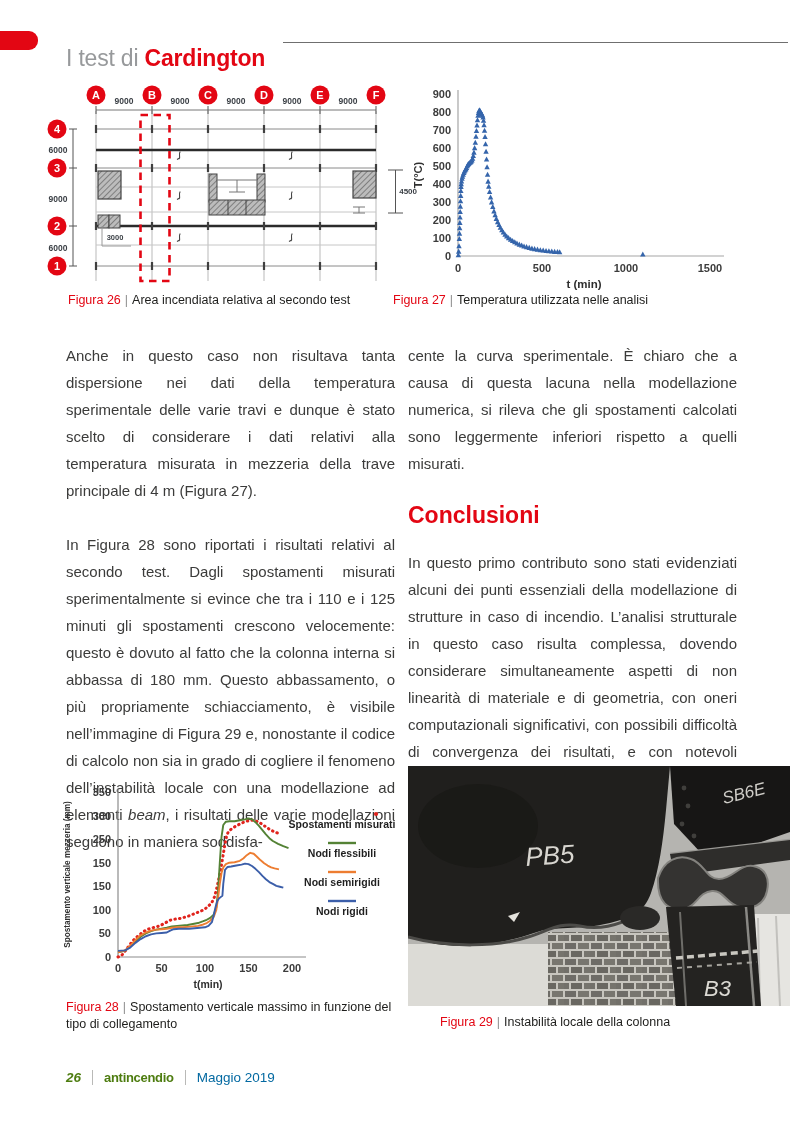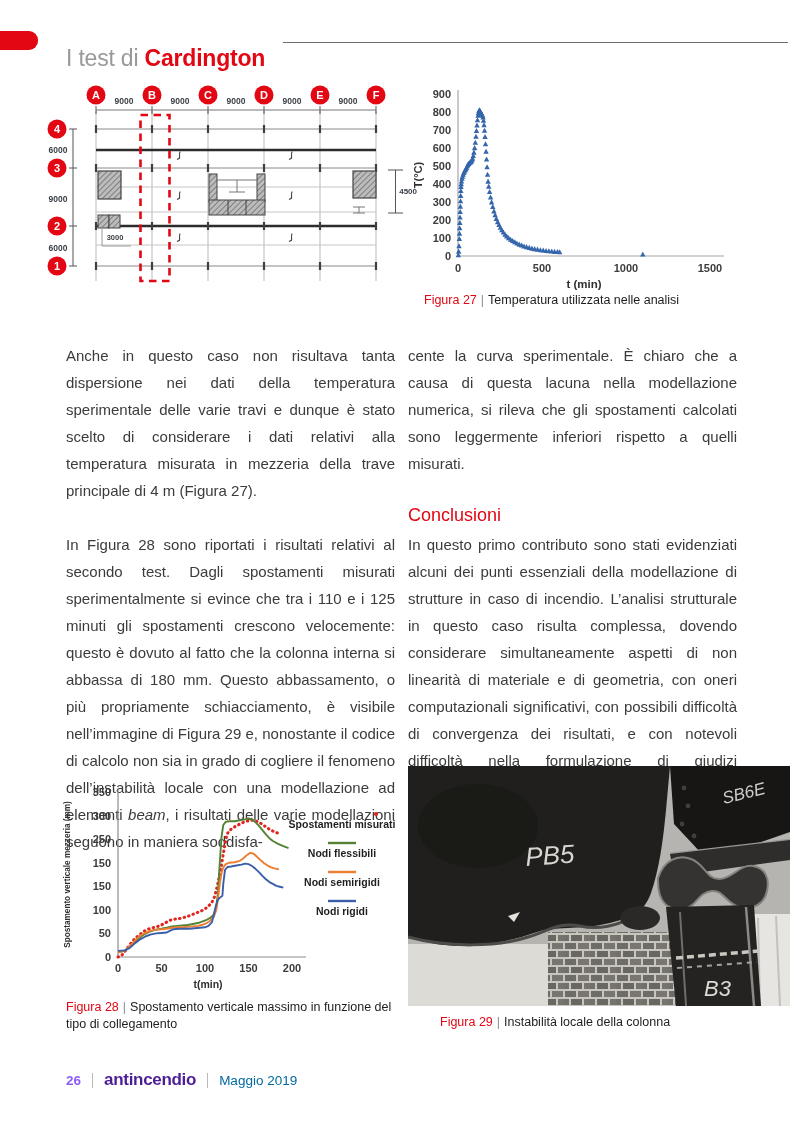--- a/index.html
+++ b/index.html
@@ -14,29 +14,29 @@
   
   .caption{position:absolute;font-size:12.5px;color:#1d1d1b;line-height:16.5px;}
   .cap-label{color:#e30613;}
   .cap-sep{color:#8f8f8f;padding:0 4px;}
   
   .col{position:absolute;top:342px;width:329px;font-size:15px;line-height:27px;
        text-align:justify;color:#3b3b3a;}
   .col-left{left:66px;}
   .col-right{left:408px;}
   .col p{margin:0 0 27px 0;}
-  .concl{color:#e30613;font-size:18px;font-weight:normal;margin:0 0 5px 0;line-height:22px;}
+  .concl{color:#e30613;font-size:23px;font-weight:bold;margin:0 0 23px 0;line-height:22px;}
   .it{font-style:italic;}
   
   .figsvg{position:absolute;}
   svg{font-family:"Liberation Sans",sans-serif;}
   
   .footer{position:absolute;left:66px;top:1070px;display:flex;align-items:center;gap:11px;}
-  .footer .pgnum{font-size:13.5px;font-weight:bold;color:#8b5cf6;}
-  .footer .mag{font-size:17px;font-weight:bold;color:#4c1d95;letter-spacing:-0.3px;}
+  .footer .pgnum{font-size:13.5px;font-weight:bold;color:#4d7c0f;font-style:italic;}
+  .footer .mag{font-size:13px;font-weight:bold;color:#4d7c0f;letter-spacing:-0.3px;}
   .footer .issue{font-size:13.5px;color:#0369a1;}
   .fdiv{width:1px;height:15px;background:#b9b9b7;}
 </style>
 </head>
 <body>
 
 <div class="page">
 
   <div class="logo"></div>
   <div class="header-title">
@@ -187,20 +187,23 @@
     <polyline points="59,144 59,164 88,164" fill="none" stroke="#9a9a9a" stroke-width="1"></polyline>
     <text x="72" y="158" font-size="7.5" font-weight="bold" fill="#3a3f45" text-anchor="middle">3000</text>
 
     <g stroke="#555" stroke-width="1">
       <line x1="345" y1="88" x2="360" y2="88"></line>
         <line x1="345" y1="131" x2="360" y2="131"></line>
       <line x1="352.5" y1="88" x2="352.5" y2="131"></line>
     </g>
     <text x="374" y="112" font-size="8" font-weight="bold" fill="#3a3f45" text-anchor="end">4500</text>
   </svg>
+  <div class="caption" style="left:68px;top:292px;">
+    <span class="cap-label">Figura 26</span><span class="cap-sep">|</span><span>Area incendiata relativa al secondo test</span>
+  </div>
 
   <svg id="fig27-svg" class="figsvg" style="left:406px;top:84px;" width="384" height="206" viewBox="0 0 384 206">
       <line x1="52" y1="6" x2="52" y2="172" stroke="#a6a6a6" stroke-width="1.2"></line>
       <line x1="52" y1="172" x2="318" y2="172" stroke="#a6a6a6" stroke-width="1.2"></line>
       <text x="45" y="176" text-anchor="end" font-size="11" font-weight="bold" fill="#3c3c3c">0</text>
       <text x="45" y="158" text-anchor="end" font-size="11" font-weight="bold" fill="#3c3c3c">100</text>
       <text x="45" y="140" text-anchor="end" font-size="11" font-weight="bold" fill="#3c3c3c">200</text>
       <text x="45" y="122" text-anchor="end" font-size="11" font-weight="bold" fill="#3c3c3c">300</text>
       <text x="45" y="104" text-anchor="end" font-size="11" font-weight="bold" fill="#3c3c3c">400</text>
       <text x="45" y="86" text-anchor="end" font-size="11" font-weight="bold" fill="#3c3c3c">500</text>
@@ -307,21 +310,21 @@
       <path d="M 134.32 163.16 L 131.62 168.26 L 137.01999999999998 168.26 Z" fill="#3565ab"></path>
       <path d="M 137.176 163.51999999999998 L 134.476 168.61999999999998 L 139.87599999999998 168.61999999999998 Z" fill="#3565ab"></path>
       <path d="M 140.03199999999998 163.88 L 137.332 168.98 L 142.73199999999997 168.98 Z" fill="#3565ab"></path>
       <path d="M 142.888 164.23999999999998 L 140.18800000000002 169.33999999999997 L 145.588 169.33999999999997 Z" fill="#3565ab"></path>
       <path d="M 145.744 164.42 L 143.044 169.51999999999998 L 148.444 169.51999999999998 Z" fill="#3565ab"></path>
       <path d="M 148.60000000000002 164.78 L 145.90000000000003 169.88 L 151.3 169.88 Z" fill="#3565ab"></path>
       <path d="M 151.45600000000002 164.96 L 148.75600000000003 170.06 L 154.156 170.06 Z" fill="#3565ab"></path>
       <path d="M 153.64 165.14 L 150.94 170.23999999999998 L 156.33999999999997 170.23999999999998 Z" fill="#3565ab"></path>
       <path d="M 236.79999999999998 167.48 L 234.1 172.57999999999998 L 239.49999999999997 172.57999999999998 Z" fill="#3565ab"></path>
     </svg>
-  <div class="caption" style="left:424px;top:292px;">
+  <div class="caption" style="left:393px;top:292px;">
     <span class="cap-label">Figura 27</span><span class="cap-sep">|</span><span>Temperatura utilizzata nelle analisi</span>
   </div>
 
   <div class="col col-left">
     <p>Anche in questo caso non risultava tanta dispersione nei dati della temperatura sperimentale delle varie travi e dunque è stato scelto di considerare i dati relativi alla temperatura misurata in mezzeria della trave principale di 4 m (Figura 27).</p>
     <p><span>In Figura 28 sono riportati i risultati relativi al secondo test. Dagli spostamenti misurati sperimentalmente si evince che tra i 110 e i 125 minuti gli spostamenti crescono velocemente: questo è dovuto al fatto che la colonna interna si abbassa di 180 mm. Questo abbassamento, o più propriamente schiacciamento, è visibile nell’immagine di Figura 29 e, nonostante il codice di calcolo non sia in grado di cogliere il fenomeno dell’instabilità locale con una modellazione ad elementi </span><span class="it">beam</span><span>, i risultati delle varie modellazioni seguono in maniera soddisfa-</span></p>
   </div>
   <div class="col col-right">
     <p>cente la curva sperimentale. È chiaro che a causa di questa lacuna nella modellazione numerica, si rileva che gli spostamenti calcolati sono leggermente inferiori rispetto a quelli misurati.</p>
     <h2 class="concl">Conclusioni</h2>

